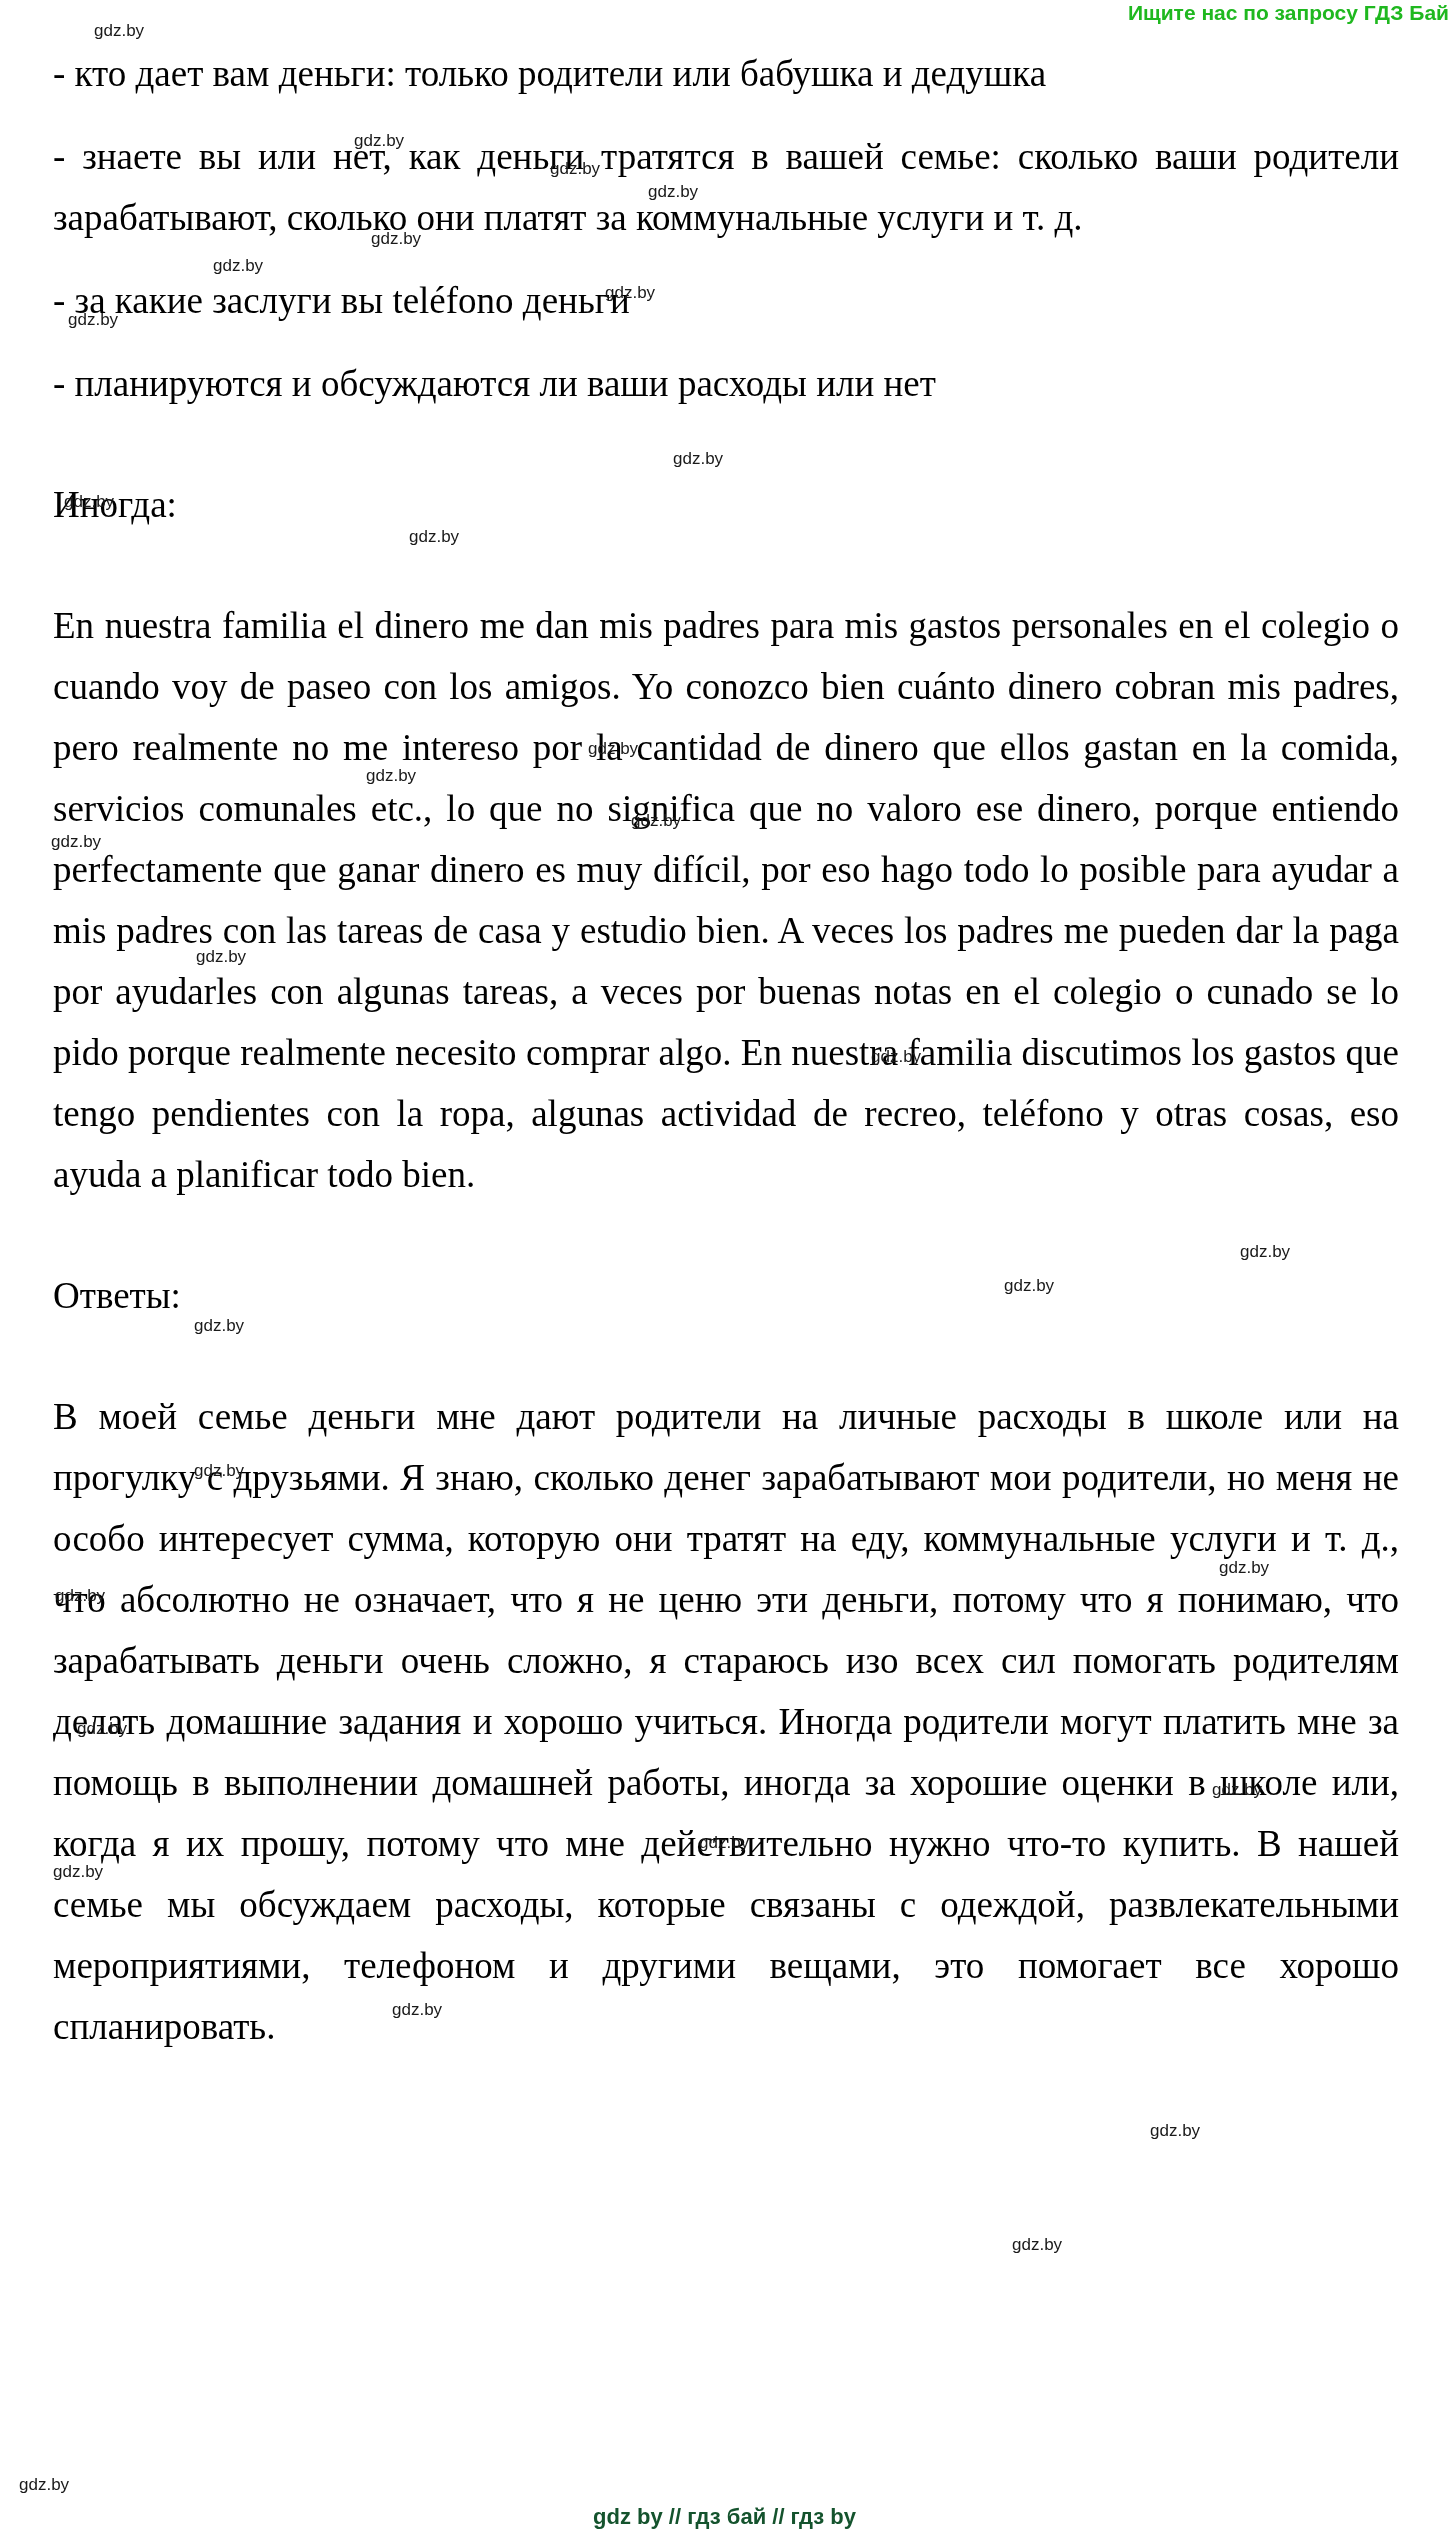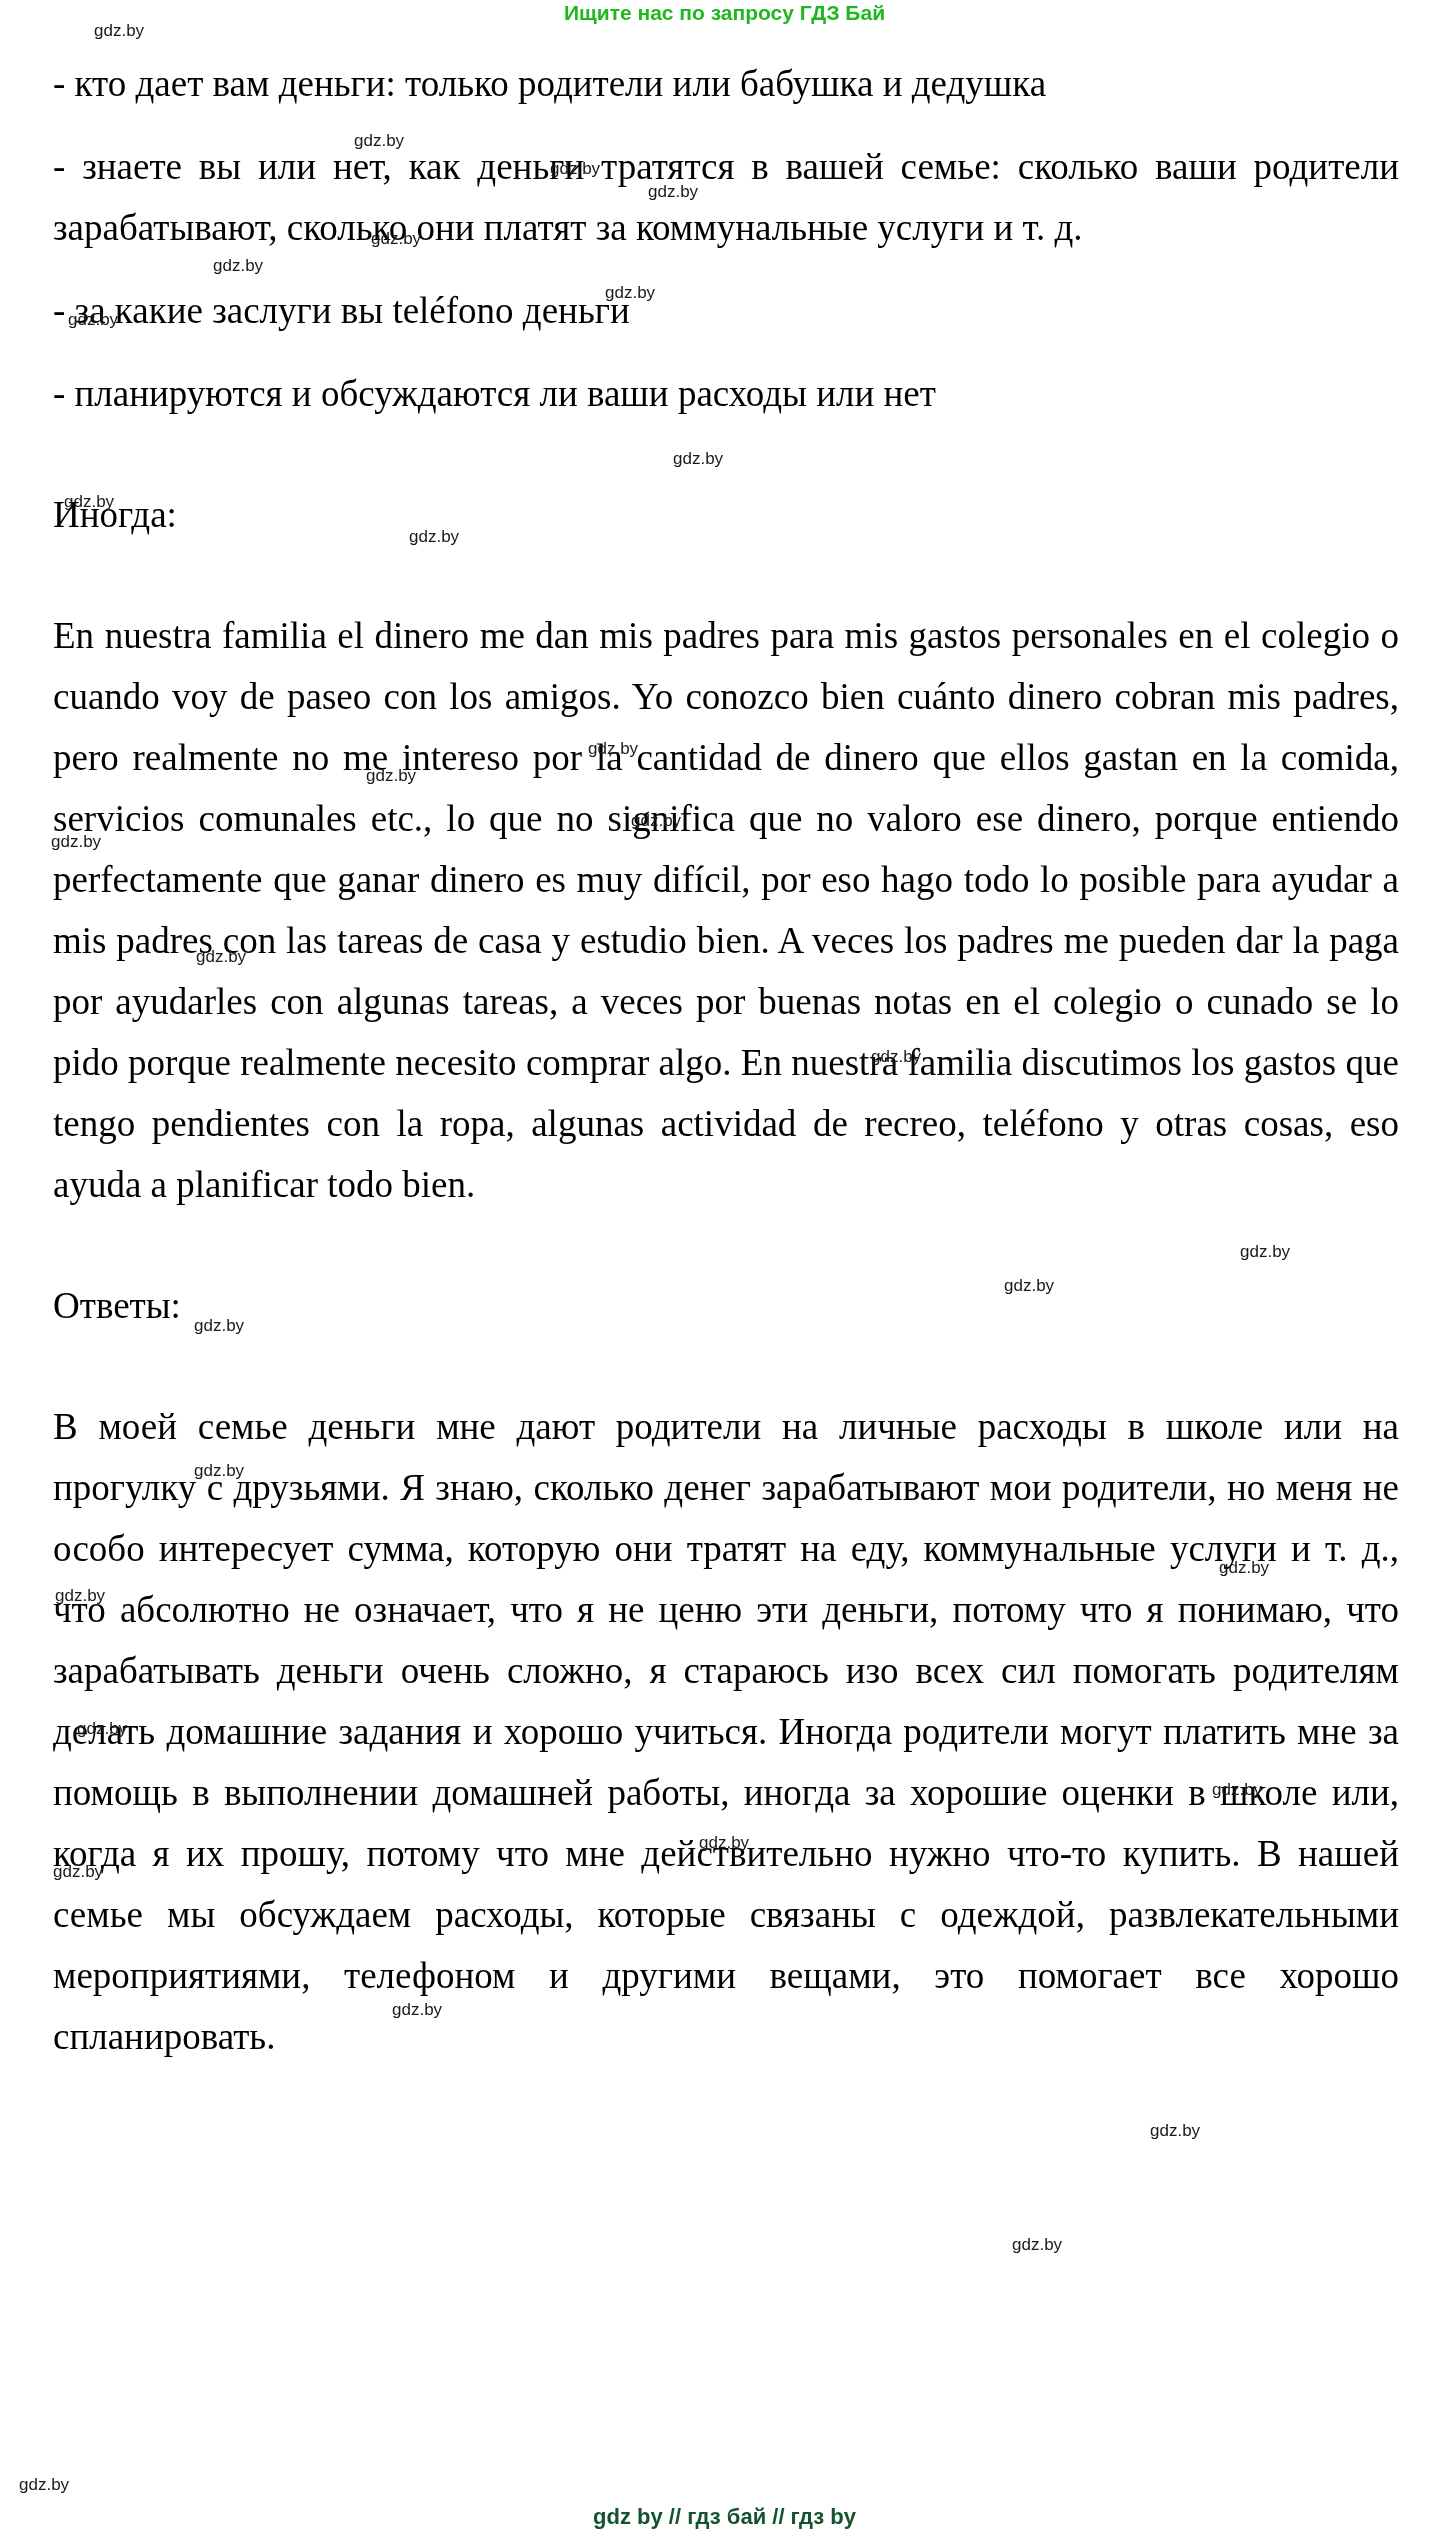--- a/index.html
+++ b/index.html
@@ -18,21 +18,21 @@
     overflow: hidden;
     background: #ffffff;
   }
 
   
   .header-banner {
     position: absolute;
     top: 0px;
     left: 0px;
     width: 1449px;
-    text-align: center;
+    text-align: right;
     font-family: "Liberation Sans", "DejaVu Sans", sans-serif;
     font-size: 21px;
     font-weight: 700;
     color: #1fb81f;
     letter-spacing: 0px;
     line-height: 25.6px;
   }
 
   
   .footer-banner {
@@ -45,21 +45,21 @@
     font-size: 22px;
     font-weight: 700;
     color: #14532d;
     line-height: 25.6px;
   }
 
   
   .content {
     position: absolute;
     left: 53px;
-    top: 53px;
+    top: 43px;
     width: 1346px;
   }
 
   .para {
     font-size: 37px;
     line-height: 61px;
     margin: 0;
     padding: 0;
     font-family: "Liberation Serif", "DejaVu Serif", serif;
     font-stretch: condensed;

